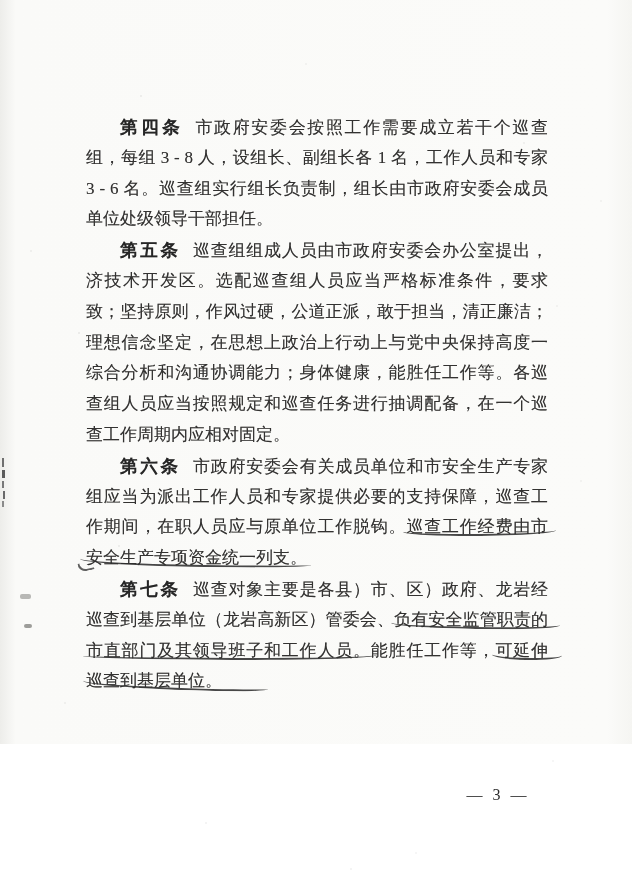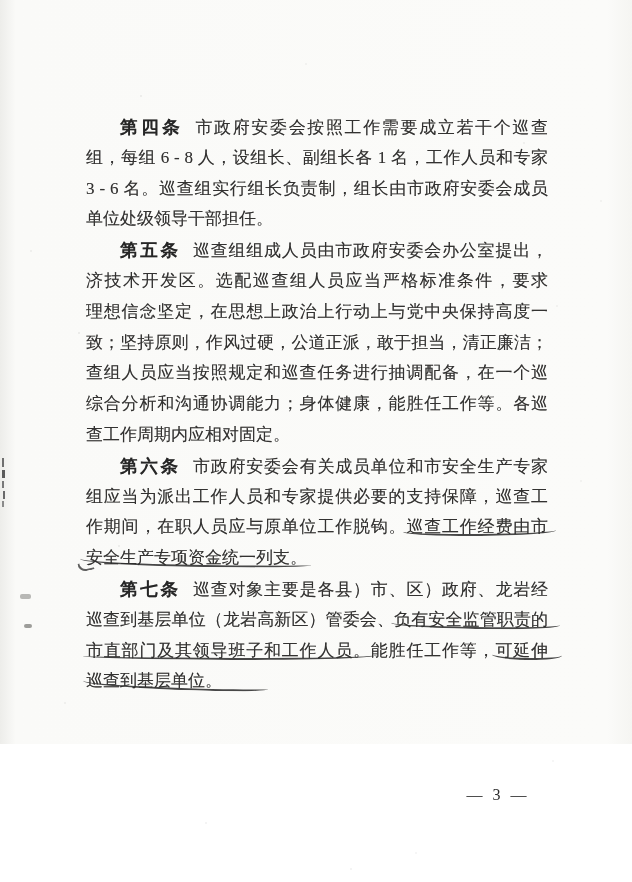--- a/index.html
+++ b/index.html
@@ -101,38 +101,38 @@
 </style>
 </head>
 <body>
 
 <div class="paper">
 
   <div class="body-text">
 
     <div class="ln j ind"><span class="art">第四条</span><span>市政府安委会按照工作需要成立若干个巡查</span></div>
 
-    <div class="ln j"><span>组，每组 6 - 8 人，设组长、副组长各 1 名，工作人员和专家</span></div>
+    <div class="ln j"><span>组，每组 3 - 8 人，设组长、副组长各 1 名，工作人员和专家</span></div>
 
     <div class="ln j"><span>3 - 6 名。巡查组实行组长负责制，组长由市政府安委会成员</span></div>
 
     <div class="ln"><span>单位处级领导干部担任。</span></div>
 
     <div class="ln j ind"><span class="art">第五条</span><span>巡查组组成人员由市政府安委会办公室提出，</span></div>
 
     <div class="ln j"><span>济技术开发区。选配巡查组人员应当严格标准条件，要求</span></div>
 
+    <div class="ln j"><span>致；坚持原则，作风过硬，公道正派，敢于担当，清正廉洁；</span></div>
+
     <div class="ln j"><span>理想信念坚定，在思想上政治上行动上与党中央保持高度一</span></div>
 
-    <div class="ln j"><span>致；坚持原则，作风过硬，公道正派，敢于担当，清正廉洁；</span></div>
 
+    <div class="ln j"><span>综合分析和沟通协调能力；身体健康，能胜任工作等。各巡</span></div>
 
     <div class="ln j"><span>查组人员应当按照规定和巡查任务进行抽调配备，在一个巡</span></div>
-
-    <div class="ln j"><span>综合分析和沟通协调能力；身体健康，能胜任工作等。各巡</span></div>
 
     <div class="ln"><span>查工作周期内应相对固定。</span></div>
 
     <div class="ln j ind"><span class="art">第六条</span><span>市政府安委会有关成员单位和市安全生产专家</span></div>
 
     <div class="ln j"><span>组应当为派出工作人员和专家提供必要的支持保障，巡查工</span></div>
 
     <div class="ln j"><span>作期间，在职人员应与原单位工作脱钩。</span><span class="u tA">巡查工作经费由市</span></div>
 
     <div class="ln"><span class="u tB">安全生产专项资金统一列支。</span></div>

